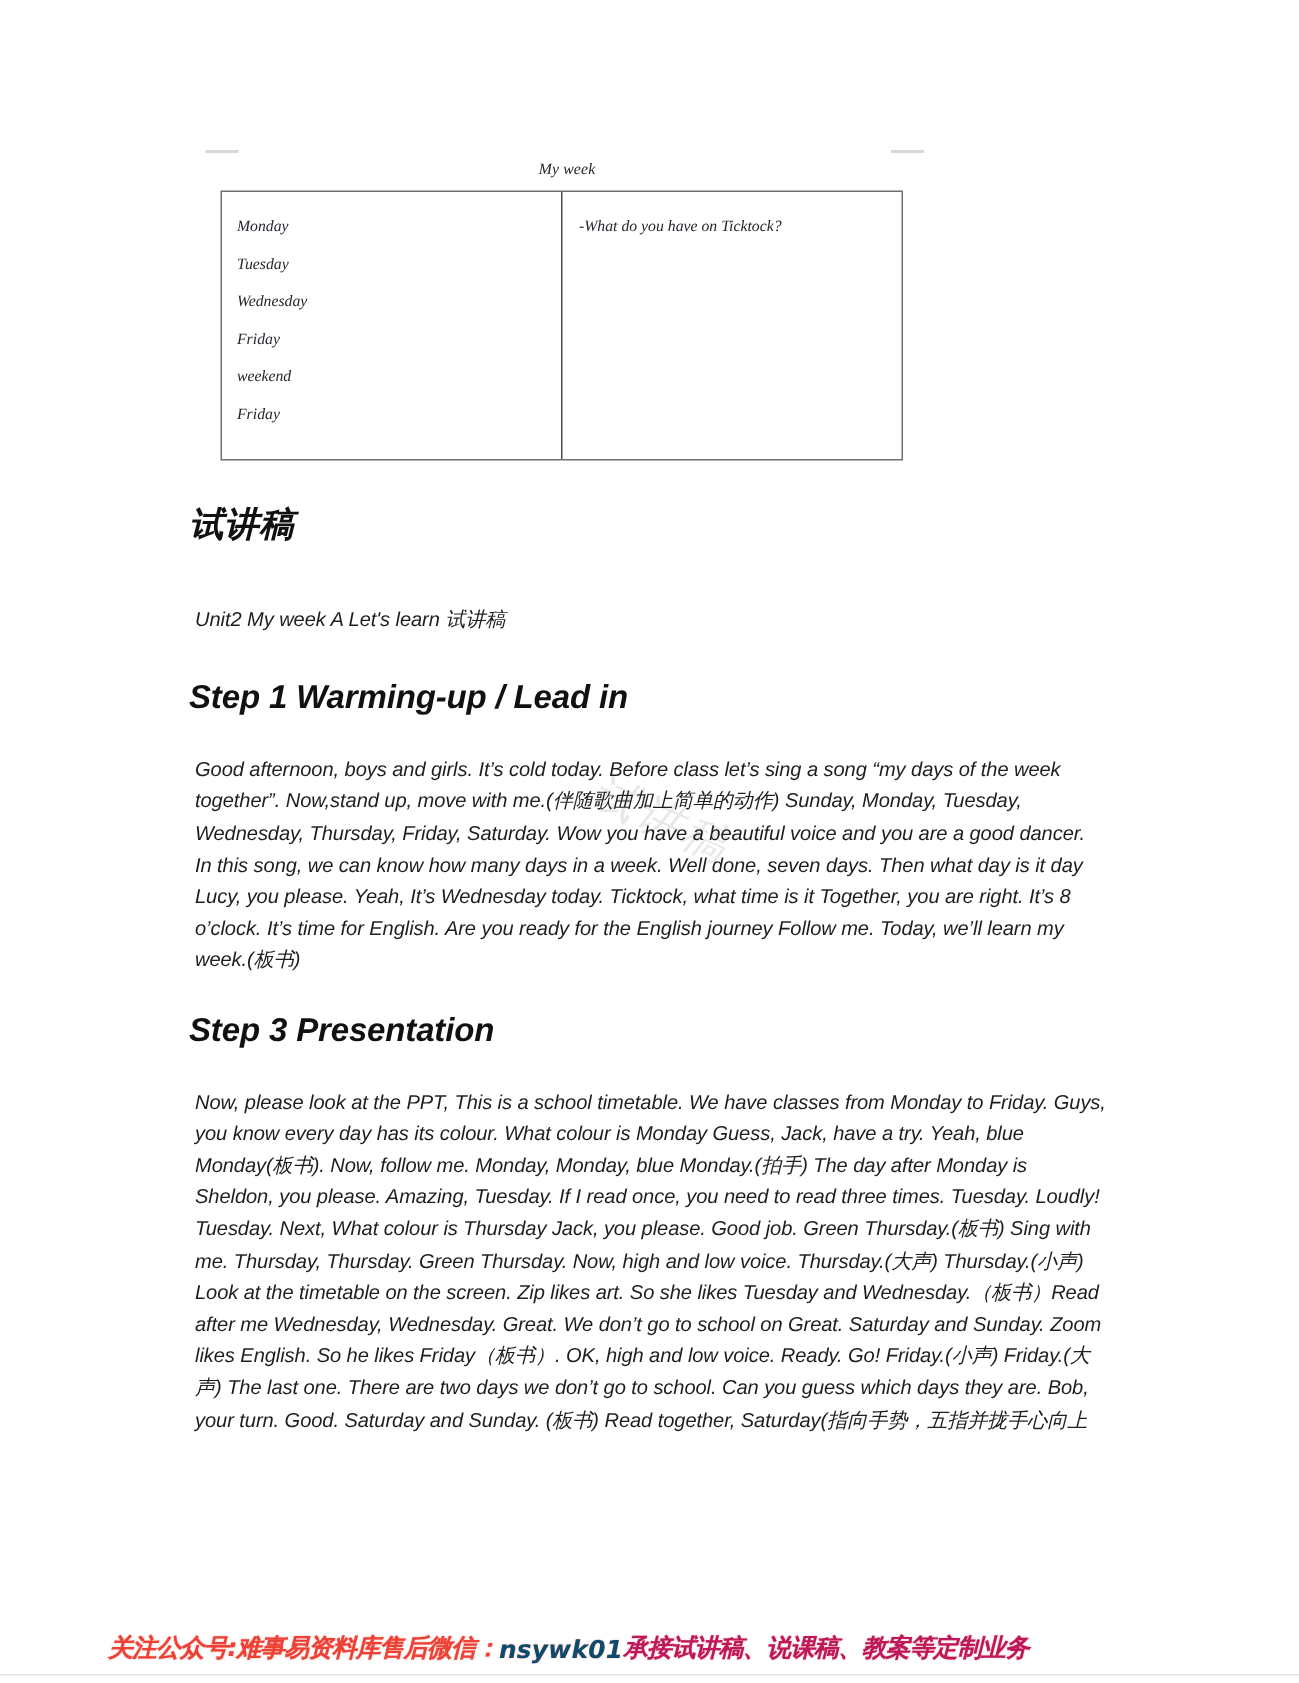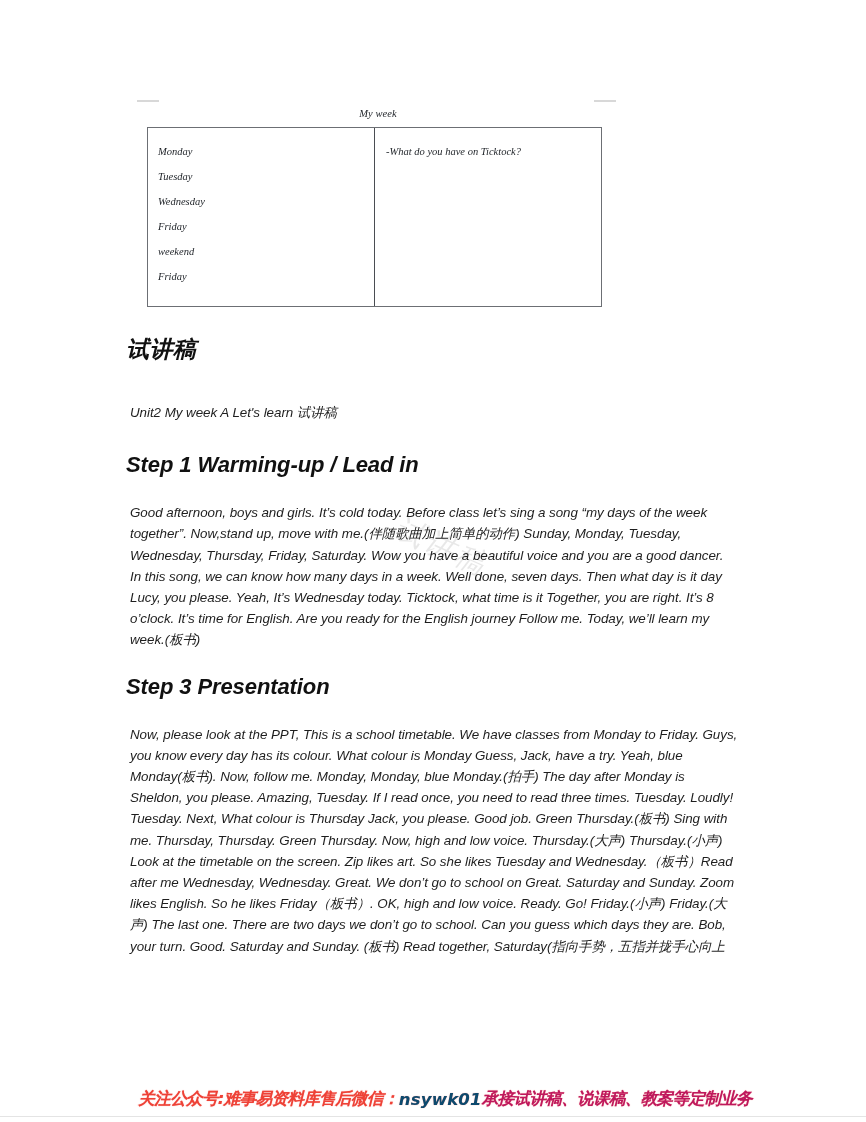--- a/index.html
+++ b/index.html
@@ -139,21 +139,21 @@
 
   
   .footer-banner {
     position: absolute;
     left: 0;
     bottom: 8px;
     width: 758px;
     height: 30px;
     display: flex;
     align-items: center;
-    justify-content: flex-end;
+    justify-content: center;
     padding: 0 6px;
     box-sizing: border-box;
     white-space: nowrap;
   }
   .footer-seg {
     font-family: "DejaVu Sans", "Liberation Sans", sans-serif;
     font-size: 16.5px;
     font-weight: 700;
     color: #ee4136;
     letter-spacing: -.6px;

